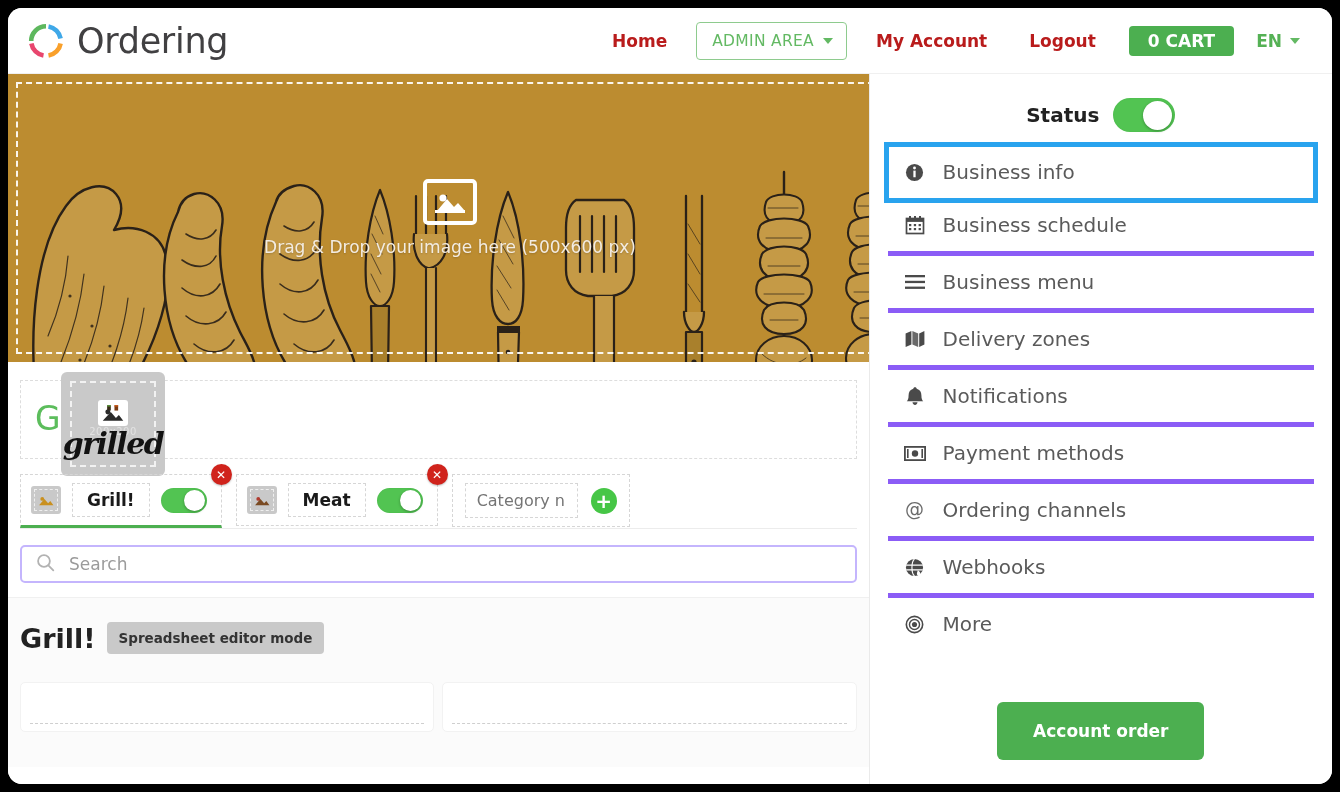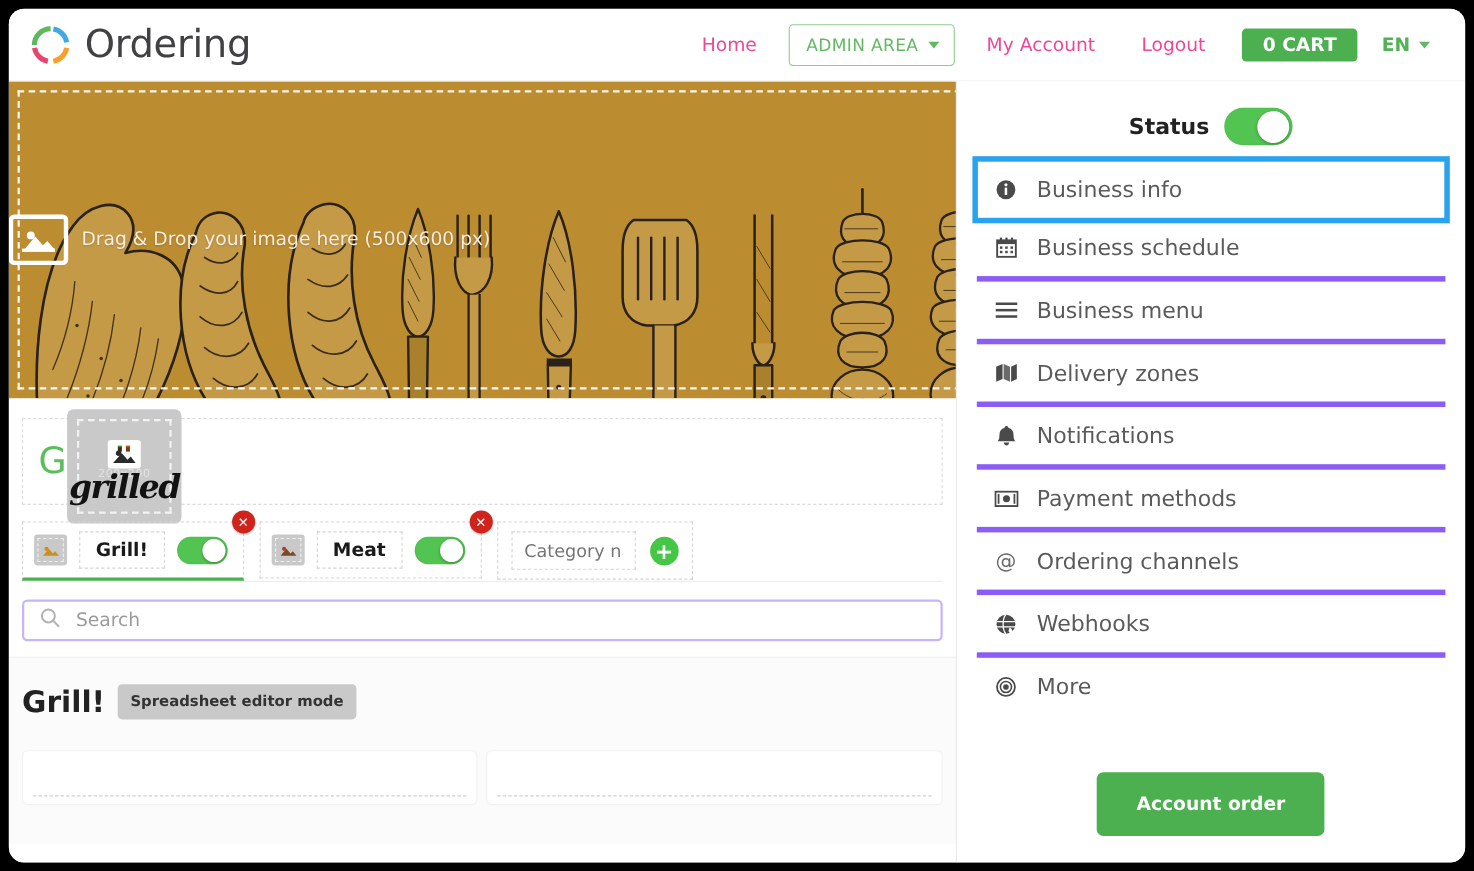--- a/index.html
+++ b/index.html
@@ -35,21 +35,21 @@
   .brand { display: flex; align-items: center; gap: 11px; }
   .brand-mark { width: 40px; height: 40px; display: block; }
   .brand-text {
     font-size: 35px; color: #414042; letter-spacing: -.3px;
     font-family: "DejaVu Sans", sans-serif; font-weight: 400;
   }
   .nav-right {
     margin-left: auto; display: flex; align-items: center; gap: 0;
   }
   .nav-link {
-    color: #ec4899; font-size: 17px; font-weight: normal;
+    color: #b91c1c; font-size: 17px; font-weight: bold;
     padding: 0 21px; text-decoration: none; white-space: nowrap;
     font-family: "DejaVu Sans", sans-serif;
   }
   .admin-area {
     border: 1px solid #8ecb8e; border-radius: 4px;
     color: #63b963; font-size: 15.5px; letter-spacing: .3px;
     padding: 9px 13px 9px 15px; margin: 0 8px;
     display: flex; align-items: center; gap: 9px;
     white-space: nowrap; background: #fff;
     font-family: "DejaVu Sans", sans-serif;
@@ -97,21 +97,21 @@
   }
   .banner-art { position: absolute; inset: 0; width: 100%; height: 100%; }
   .banner-dash {
     position: absolute; left: 8px; top: 8px; right: 8px; bottom: 8px;
     border: 2px dashed rgba(255,255,255,.92);
     pointer-events: none;
   }
   .drop-center {
     position: absolute; left: 0; right: 0; top: 50%;
     transform: translateY(-50%);
-    display: flex; flex-direction: row; align-items: center;
+    display: flex; flex-direction: column; align-items: center;
     gap: 12px; pointer-events: none;
   }
   .drop-icon {
     width: 54px; height: 46px;
     border: 4px solid #fff; border-radius: 5px;
     display: flex; align-items: center; justify-content: center;
   }
   .drop-text {
     color: #f3ece2; font-size: 17px;
     font-family: "DejaVu Sans", sans-serif;

